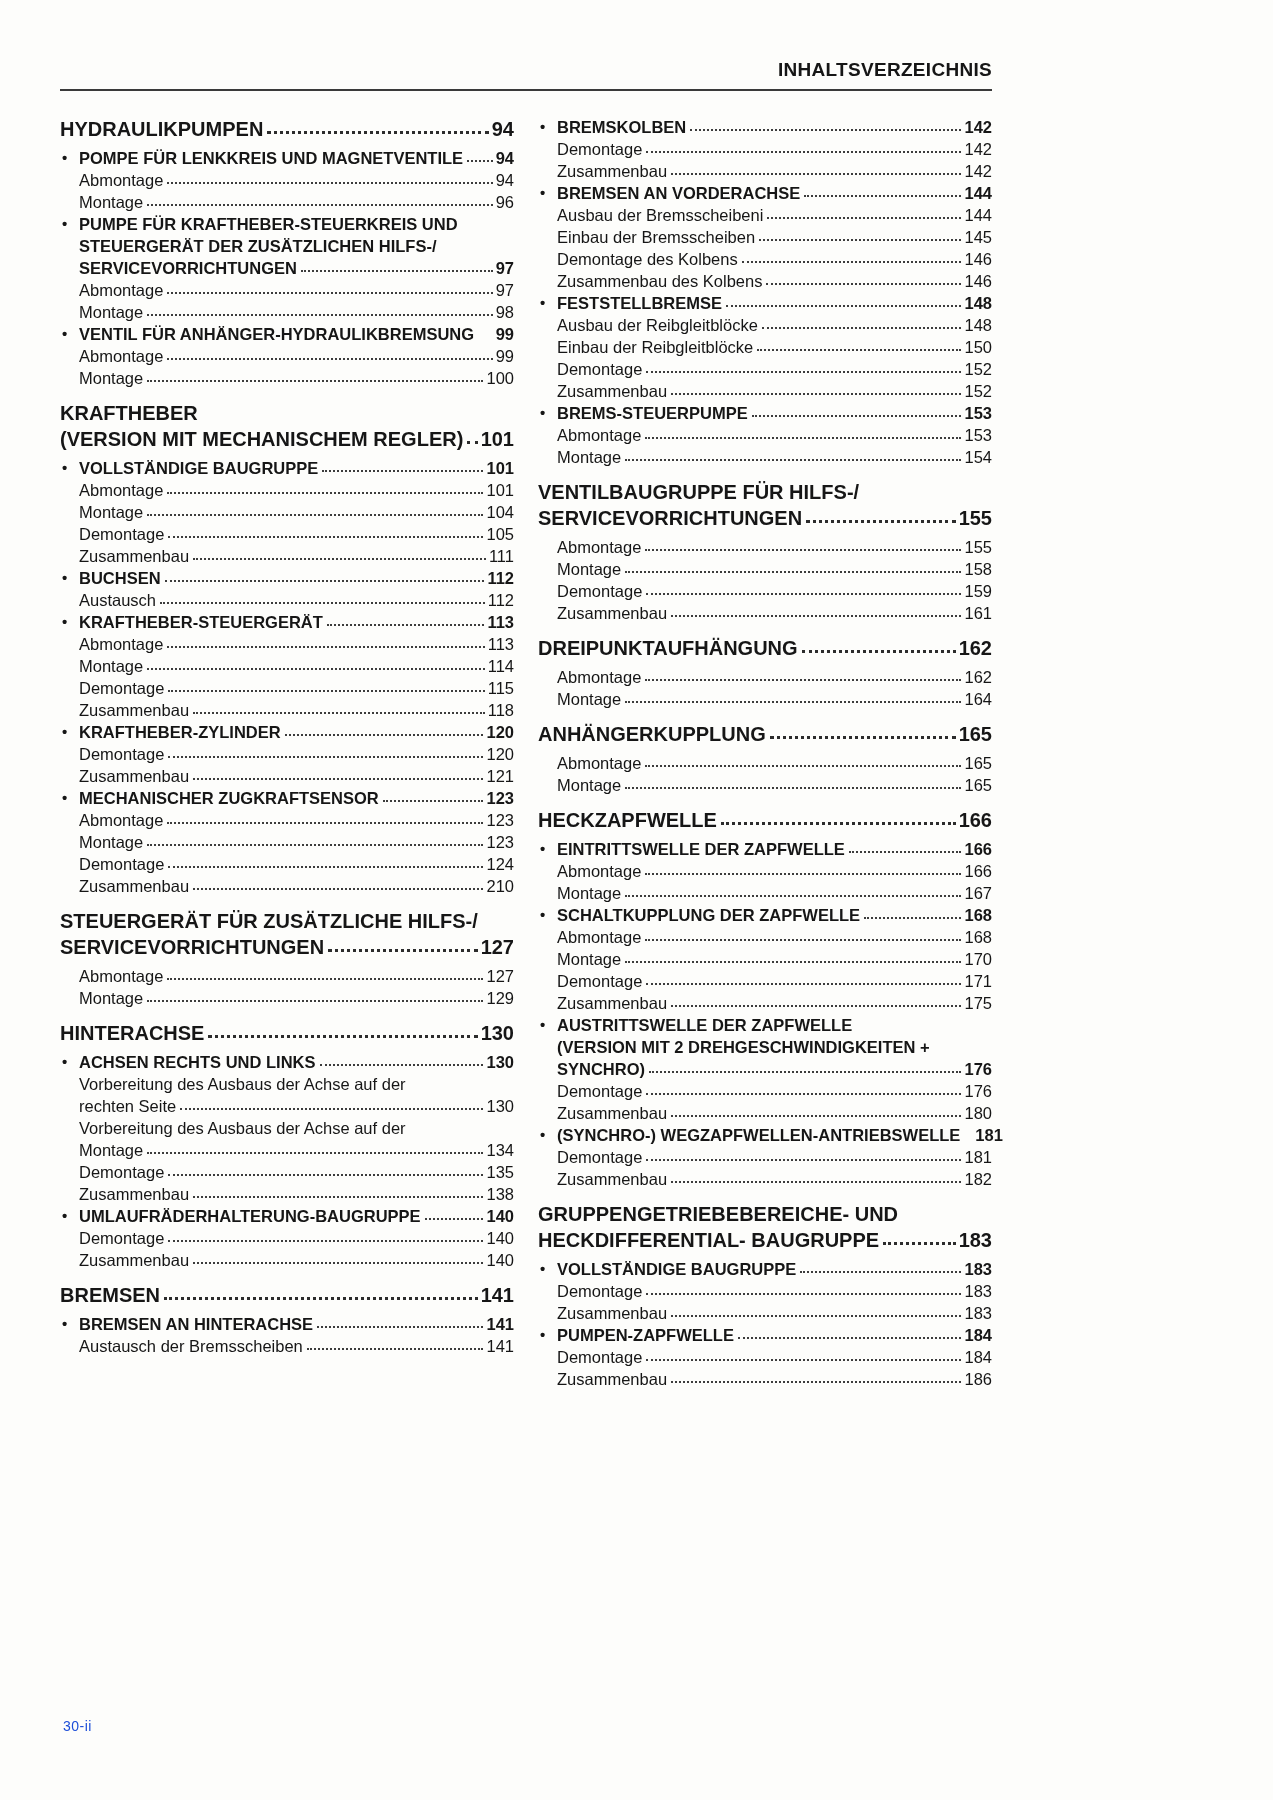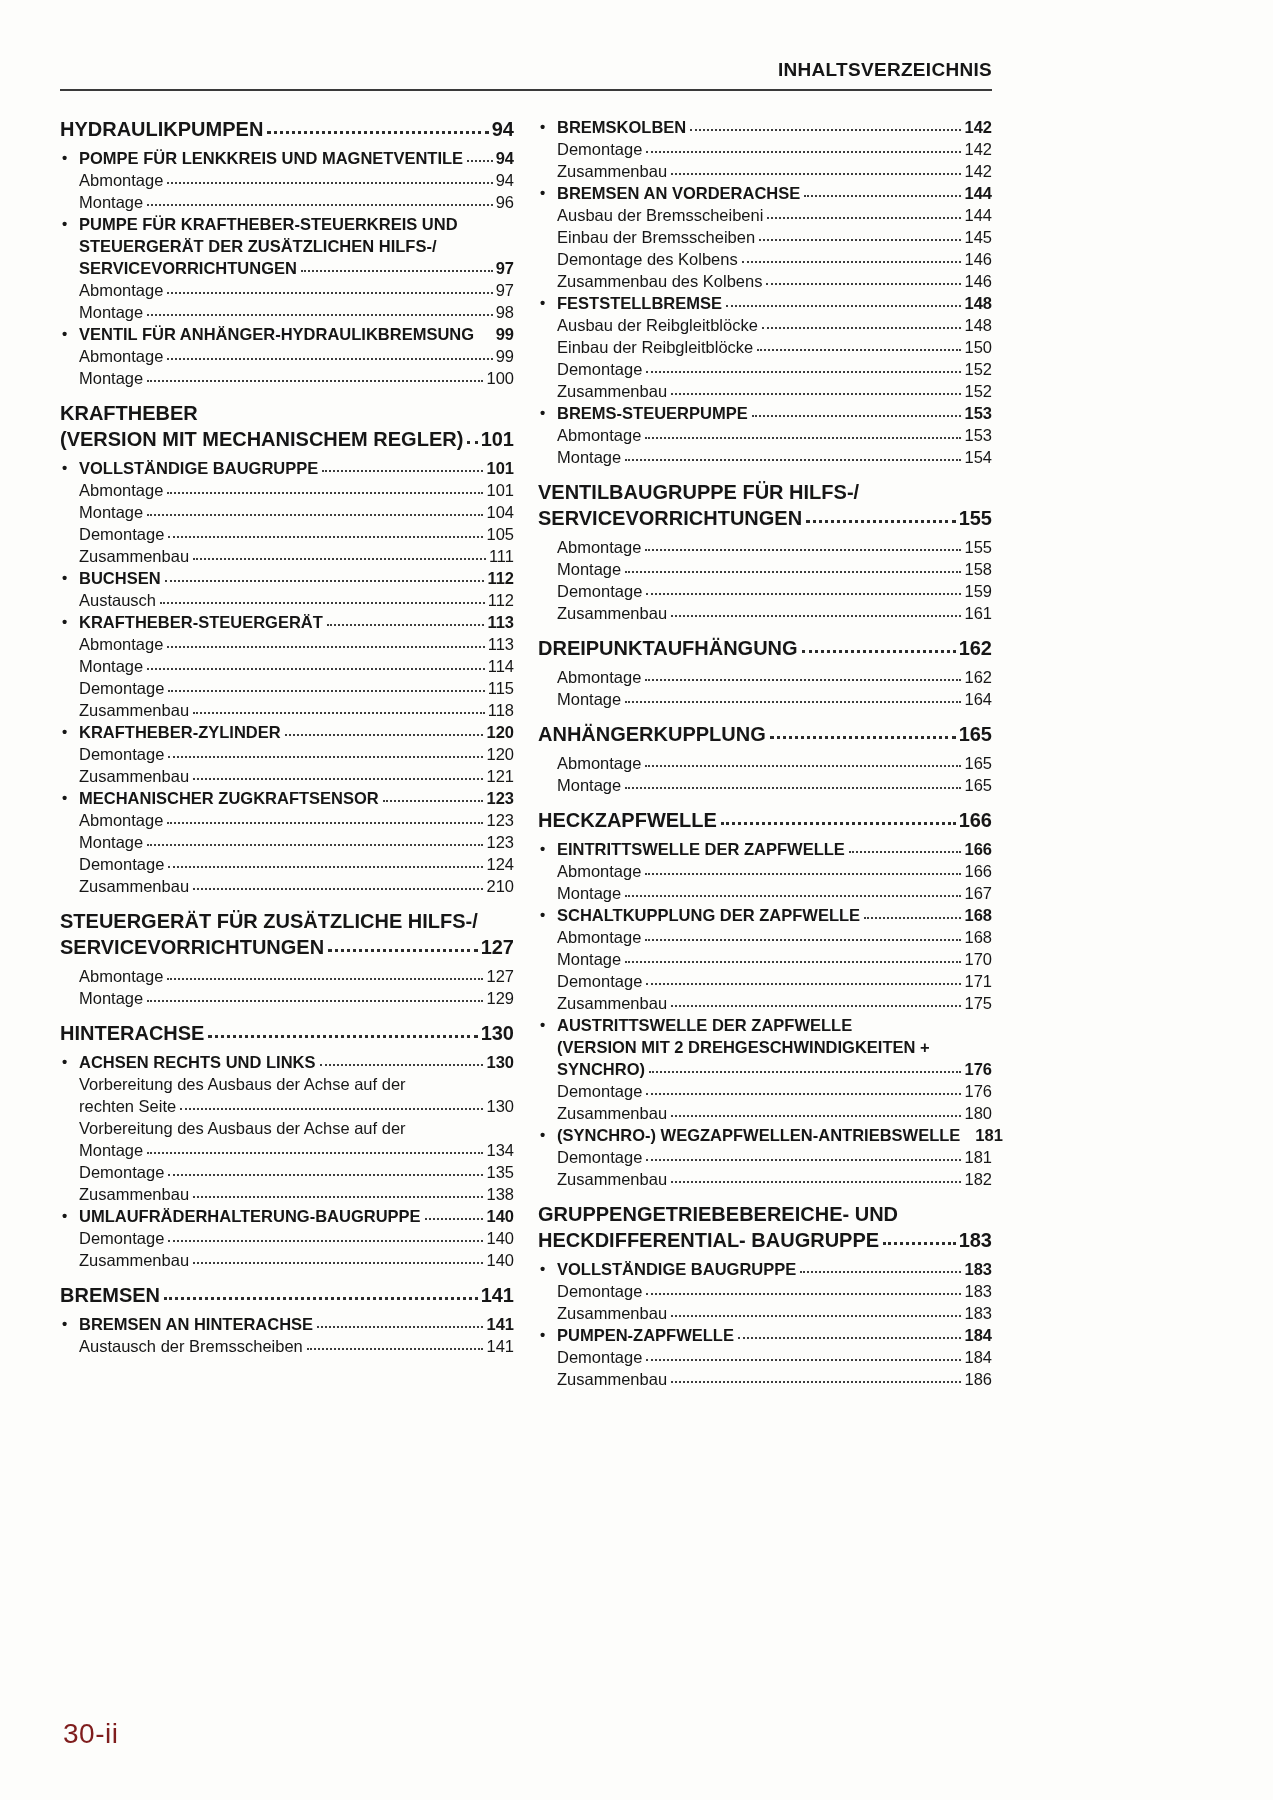--- a/index.html
+++ b/index.html
@@ -46,22 +46,22 @@
     transform: translateY(-2px);
   }
   .entry.h1 .leader { border-bottom-width: 3px; border-bottom-color: #2c2c2c; }
   .leader.no-dots { border-bottom: none; }
   .page-num { white-space: nowrap; }
 
   .footer {
     position: absolute;
     left: 63px;
     top: 1718px;
-    font-size: 28px;
-    color: #7f1d1d;
+    font-size: 14px;
+    color: #1d4ed8;
     letter-spacing: 0.5px;
   }
 </style>
 </head>
 <body>
 
 <div class="page">
   <div class="content">
     <div class="page-header">INHALTSVERZEICHNIS</div>
     <div class="header-rule"></div>

